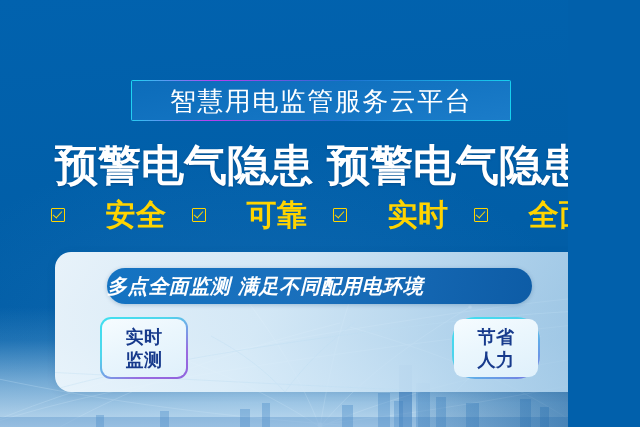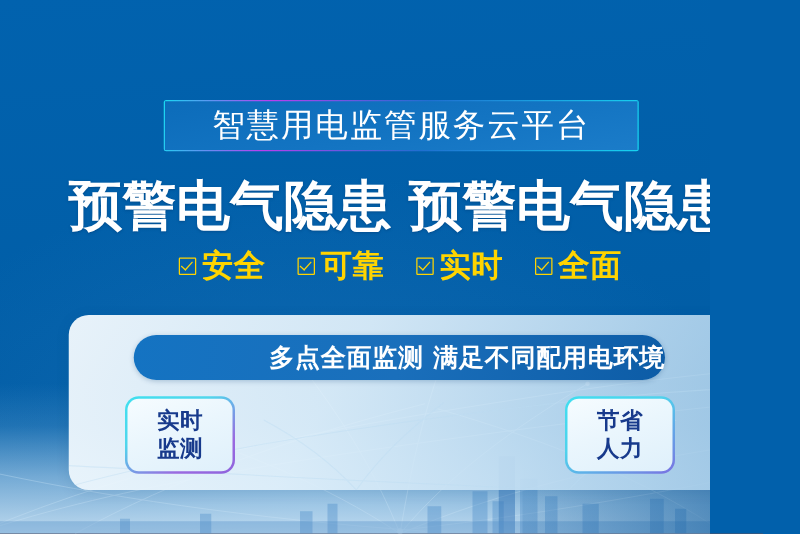--- a/index.html
+++ b/index.html
@@ -148,25 +148,26 @@
     left: 3px;
     top: 0px;
     width: 4px;
     height: 8px;
     border: solid #ffd400;
     border-width: 0 1.8px 1.8px 0;
     transform: rotate(42deg);
   }
   .check-label {
     color: #ffd400;
-    font-size: 25px;
+    font-size: 30px;
     font-weight: 700;
     line-height: 1;
     letter-spacing: 0.5px;
     white-space: nowrap;
+    margin-left: 36px;
   }
 
   
   .panel {
     position: absolute;
     left: 55px;
     top: 252px;
     width: 535px;
     height: 140px;
     border-radius: 16px;
@@ -184,22 +185,23 @@
   .pill {
     position: absolute;
     left: 107px;
     top: 268px;
     width: 425px;
     height: 36px;
     border-radius: 18px;
     background: linear-gradient(100deg, #1473c2 0%, #1a6fbb 50%, #0d5ca6 100%);
     display: flex;
     align-items: center;
-    justify-content: flex-end;
+    justify-content: flex-start;
     box-shadow: 0 1px 4px rgba(2,60,110,0.25);
+    font-style: italic;
   }
   .pill-text {
     color: #ffffff;
     font-size: 20px;
     font-weight: 700;
     letter-spacing: 0.6px;
     line-height: 1;
     white-space: nowrap;
   }
 
@@ -236,21 +238,21 @@
     color: #173a8c;
     font-size: 18px;
     font-weight: 700;
     line-height: 22px;
     letter-spacing: 0.5px;
     white-space: nowrap;
   }
   .card.c1 { background: linear-gradient(150deg, #3fe0ef 0%, #50d6ec 35%, #9a6ae0 75%, #8f63dd 100%); }
   .card.c2 { background: linear-gradient(150deg, #8a4fe0 0%, #9a5ae6 30%, #5fc8ea 85%, #4fd8ee 100%); }
   .card.c3 { background: linear-gradient(150deg, #6f5fe0 0%, #4f86e0 45%, #41c4ea 85%, #3fd4ee 100%); }
-  .card.c4 { background: linear-gradient(150deg, #3fdff0 0%, #4fd2ec 40%, #6f8de4 85%, #7a6de2 100%); }
+  .card.c4 { background: linear-gradient(150deg, #3fdff0 0%, #4fd2ec 40%, #6f8de4 85%, #7a6de2 100%); border-radius: 23px; }
 </style>
 </head>
 <body>
 
 <div id="poster">
 
   <div class="bg-base"></div>
   <div class="bg-glow"></div>
 
   <svg class="net-svg" viewBox="0 0 640 180" preserveAspectRatio="none">

